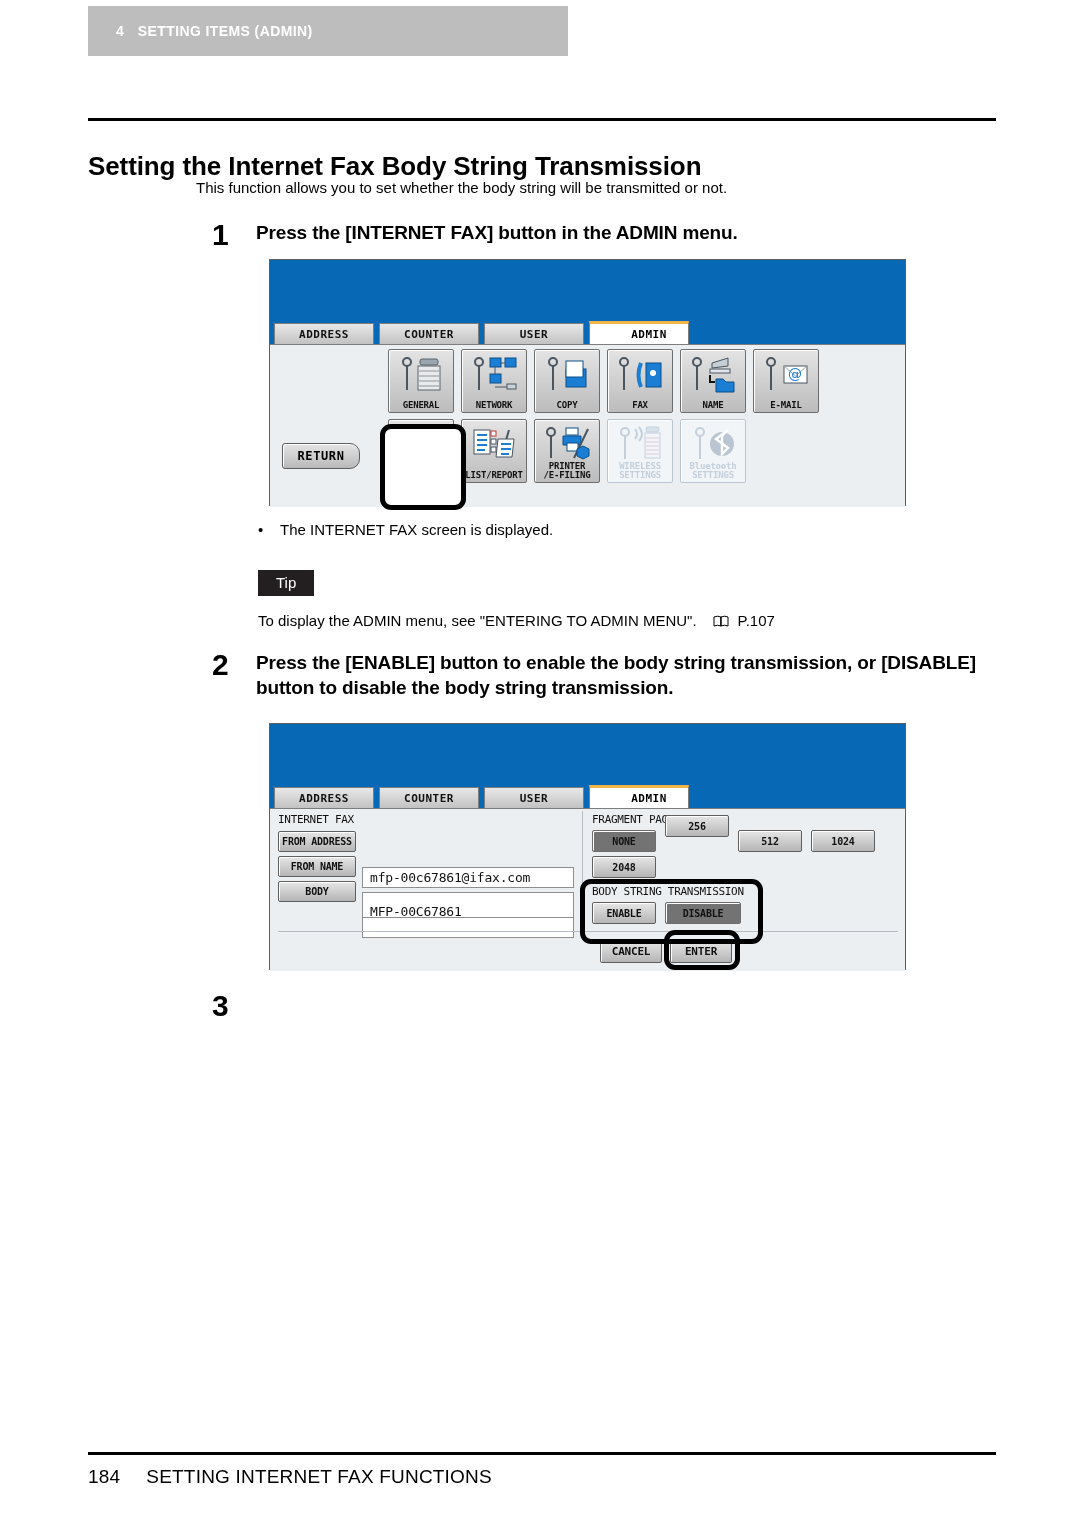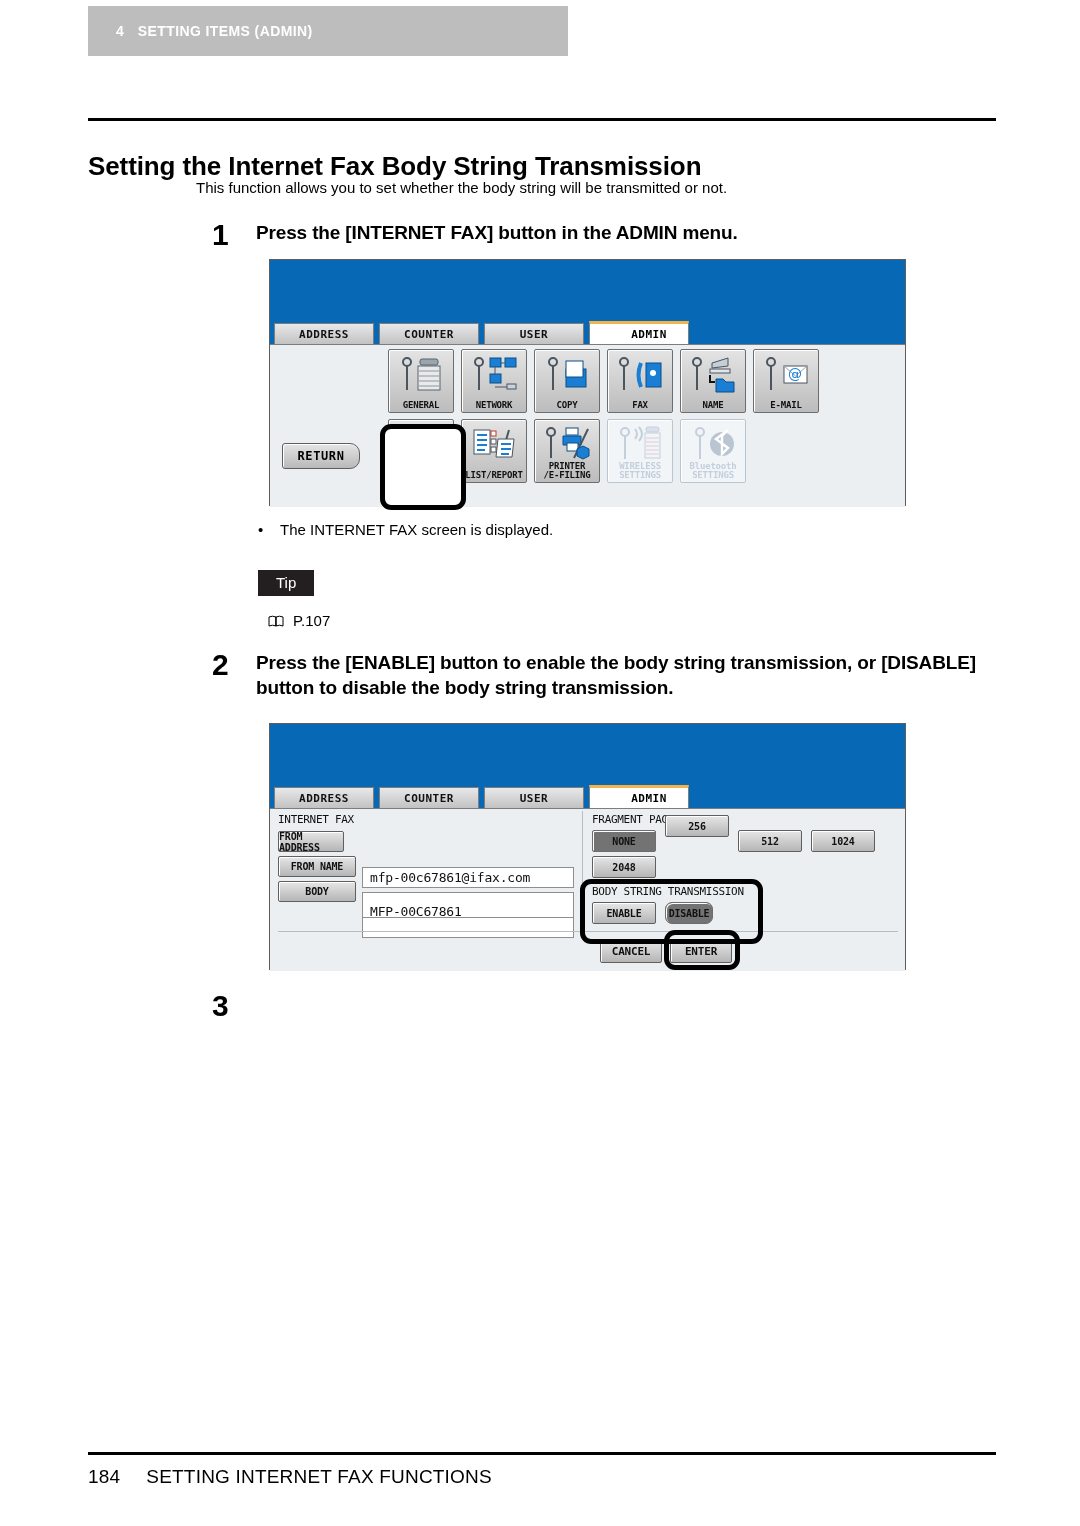--- a/index.html
+++ b/index.html
@@ -435,20 +435,21 @@
   <div class="callout" style="left:110px; top:164px; width:86px; height:86px;"></div>
 </div>
 
 <div class="bullet">
   <span class="dot">•</span><span>The INTERNET FAX screen is displayed.</span>
 </div>
 
 <div class="tipbox">Tip</div>
 
 <div class="tiptext">
+  <span>To display the ADMIN menu, see "ENTERING TO ADMIN MENU".</span>
   <span class="bookicon">
     <svg width="17" height="13" viewBox="0 0 17 13">
       <path d="M1 2 q3.5 -1.6 7 0 v9 q-3.5 -1.6 -7 0 Z" fill="#fff" stroke="#000"></path>
       <path d="M8 2 q3.5 -1.6 7 0 v9 q-3.5 -1.6 -7 0 Z" fill="#fff" stroke="#000"></path>
       <path d="M8 2 v9" stroke="#000"></path>
     </svg>
   </span>
   <span>P.107</span>
 </div>
 
@@ -463,21 +464,21 @@
     <div class="tab">ADDRESS</div>
     <div class="tab">COUNTER</div>
     <div class="tab">USER</div>
     <div class="tab active">ADMIN</div>
   </div>
 
   <div class="panel-body">
 
     <div class="sect-label" style="left:8px; top:4px;">INTERNET FAX</div>
 
-    <div class="fbtn" style="left:8px; top:22px; width:66px; height:21px;">FROM ADDRESS</div>
+    <div class="fbtn" style="left:8px; top:22px; width:78px; height:21px;">FROM ADDRESS</div>
     <div class="ftext" style="left:92px; top:22px; width:212px; height:21px;">mfp-00c67861@ifax.com</div>
 
     <div class="fbtn" style="left:8px; top:47px; width:78px; height:21px;">FROM NAME</div>
     <div class="ftext" style="left:92px; top:47px; width:212px; height:39px;">MFP-00C67861</div>
 
     <div class="fbtn" style="left:8px; top:72px; width:78px; height:21px;">BODY</div>
     <div class="ftext" style="left:92px; top:72px; width:212px; height:21px;"></div>
 
     <div class="vdiv" style="left:312px; top:2px; height:118px;"></div>
     <div class="hdiv" style="left:8px; top:122px; width:620px;"></div>
@@ -485,21 +486,21 @@
     <div class="sect-label" style="left:322px; top:4px;">FRAGMENT PAGE SIZE(KB)</div>
 
     <div class="fbtn sel" style="left:322px; top:21px; width:64px; height:22px;">NONE</div>
     <div class="fbtn" style="left:395px; top:6px; width:64px; height:22px;">256</div>
     <div class="fbtn" style="left:468px; top:21px; width:64px; height:22px;">512</div>
     <div class="fbtn" style="left:541px; top:21px; width:64px; height:22px;">1024</div>
     <div class="fbtn" style="left:322px; top:47px; width:64px; height:22px;">2048</div>
 
     <div class="sect-label" style="left:322px; top:76px;">BODY STRING TRANSMISSION</div>
     <div class="fbtn" style="left:322px; top:93px; width:64px; height:22px;">ENABLE</div>
-    <div class="fbtn sel" style="left:395px; top:93px; width:48px; height:22px;border-radius:7px;">DISABLE</div>
+    <div class="fbtn sel" style="left:395px; top:93px; width:76px; height:22px;">DISABLE</div>
 
     <div class="fbtn" style="left:330px; top:131px; width:62px; height:23px; font-size:11px;">CANCEL</div>
     <div class="fbtn" style="left:400px; top:131px; width:62px; height:23px; font-size:11px;">ENTER</div>
 
   </div>
 
   <div class="callout" style="left:310px; top:155px; width:183px; height:65px; background:transparent;"></div>
   <div class="callout" style="left:394px; top:206px; width:76px; height:40px; background:transparent;"></div>
 </div>
 

